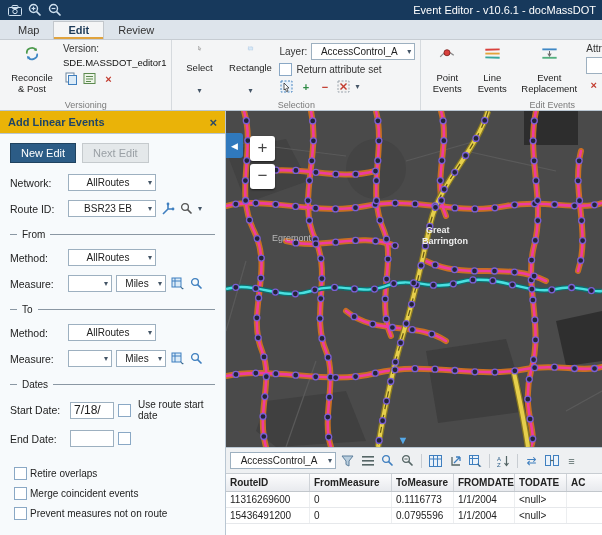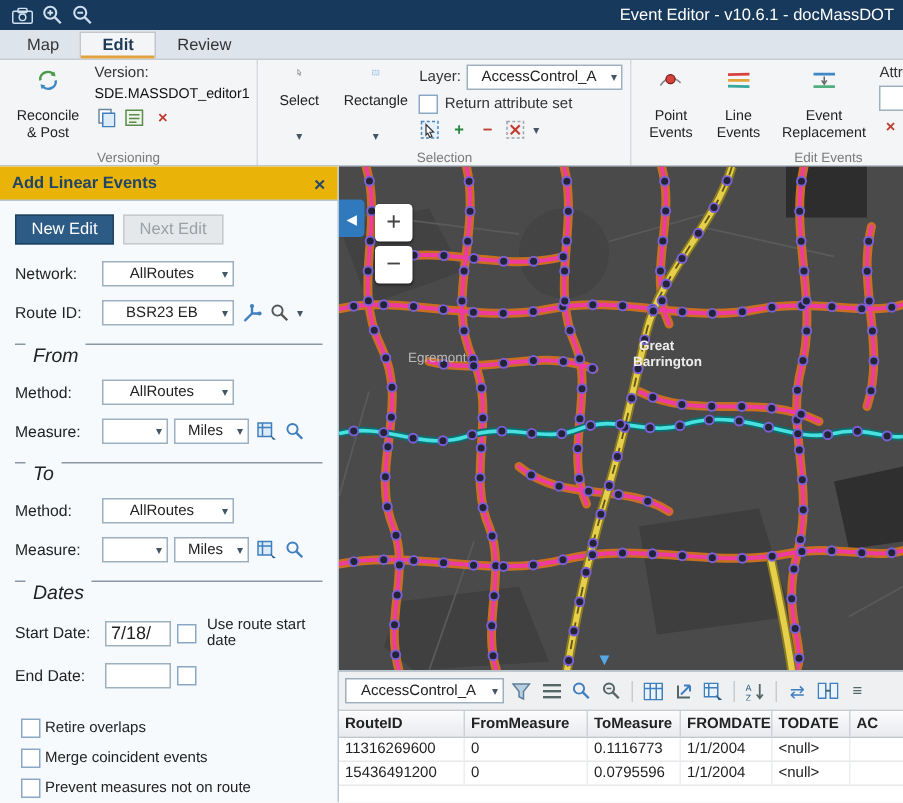--- a/index.html
+++ b/index.html
@@ -42,21 +42,21 @@
     border-right:1px solid #b9c6d2;display:flex;flex-direction:column;box-sizing:border-box;}
   .panel-header{height:22px;background:#eab308;border-bottom:1px solid #b9c6d2;display:flex;align-items:center;
     padding:0 8px;font-weight:bold;color:#1f4466;font-size:11px;flex:none;}
   .panel-close{margin-left:auto;color:#2c4a66;font-size:13px;cursor:pointer;line-height:1;}
   .panel-body{padding:9px 10px 8px 10px;flex:1;font-size:11px;color:#222;display:flex;flex-direction:column;overflow:hidden;}
   .btnrow{display:flex;gap:6px;margin-bottom:11px;}
   .btn-primary{background:#2c5c86;color:#fff;border:1px solid #1f425f;padding:3px 10px;font-size:11px;cursor:pointer;}
   .btn-disabled{background:#e4e8ea;color:#9aa0a5;border:1px solid #c5cacd;padding:3px 10px;font-size:11px;}
   .frow{display:flex;align-items:center;margin-bottom:9px;gap:4px;}
   .flabel{width:54px;flex:none;font-size:10.5px;}
-  .sep{display:flex;align-items:flex-start;margin:3px 0 9px 0;font-size:13px;color:#222;font-style:italic;}
+  .sep{display:flex;align-items:center;margin:3px 0 9px 0;font-size:10px;color:#222;}
   .sep::before{content:"";width:7px;height:1px;background:#8a97a3;margin-right:5px;}
   .sep::after{content:"";flex:1;height:1px;background:#8a97a3;margin-left:5px;}
   .cbl{font-size:10px;margin-left:3px;}
   .divider{height:1px;background:#c5ced6;margin:2px 0 9px 0;}
   .cbrow{display:flex;align-items:center;margin:0 0 7px 4px;}
 
   
   .map{position:absolute;top:111px;left:226px;right:0;height:336px;background:#4a4a4a;overflow:hidden;}
   .map svg{display:block;}
   .map-label{fill:#b9b9b9;font-size:9px;}

